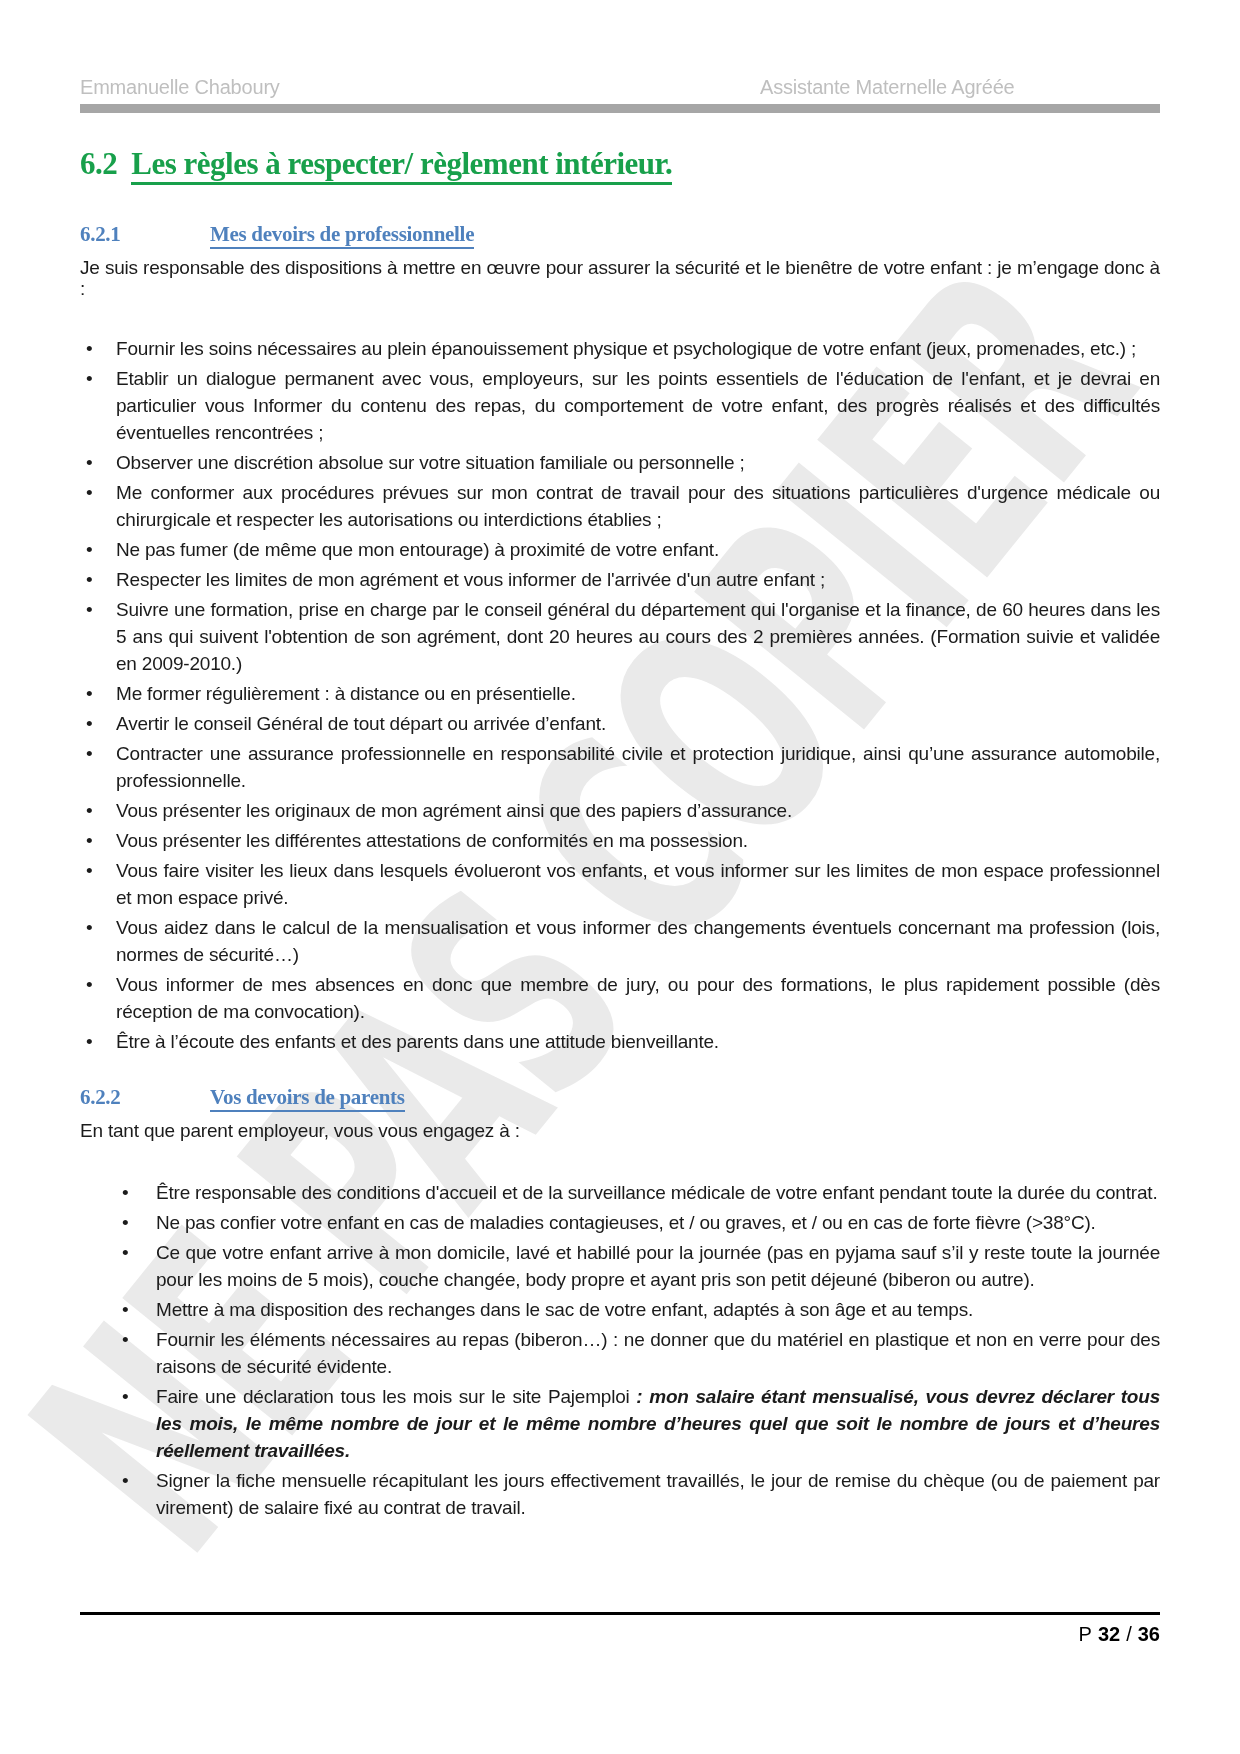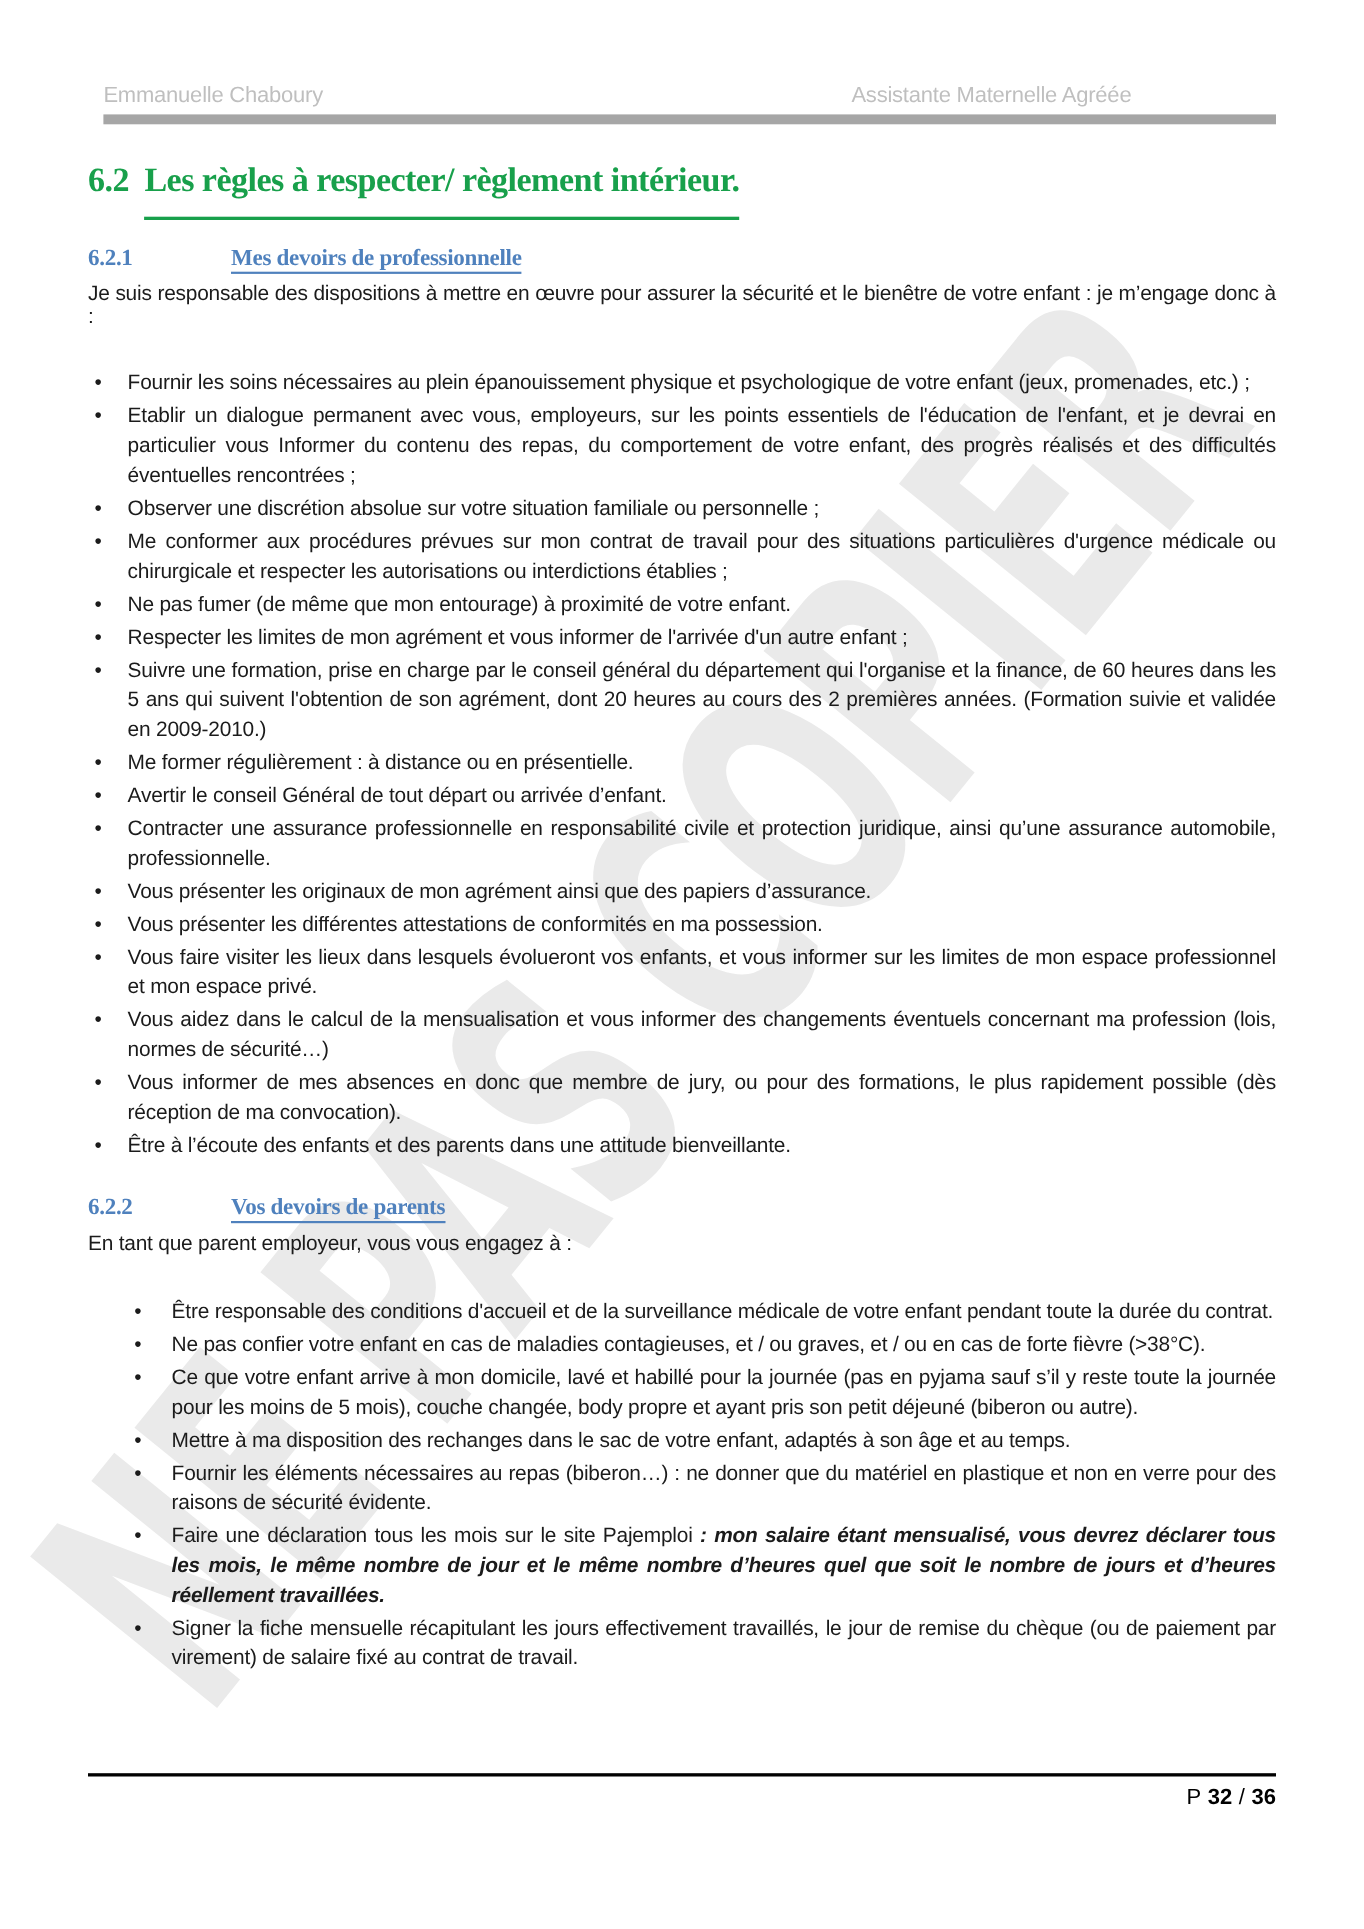--- a/index.html
+++ b/index.html
@@ -34,21 +34,21 @@
     color:var(--watermark-gray);
     opacity:.55;
     white-space:nowrap;
     z-index:0;
     pointer-events:none;
     user-select:none;
   }
   
   .content{position:relative;z-index:1;padding:0 80px;}
   
-  .page-header{position:relative;height:124px;margin-left:14px;}
+  .page-header{position:relative;height:124px;}
   .header-left{
     position:absolute;left:0;top:76px;
     font-size:20px;color:var(--header-gray);letter-spacing:-0.2px;
   }
   .header-right{
     position:absolute;left:680px;top:76px;
     font-size:20px;color:var(--header-gray);letter-spacing:-0.2px;
   }
   .header-rule{
     position:absolute;left:0;right:0;top:104px;
@@ -57,21 +57,21 @@
   
   h1{
     margin-top:22px;
     font-family:"Liberation Serif","DejaVu Serif",serif;
     font-weight:bold;
     font-size:31px;
     color:var(--title-green);
     letter-spacing:-0.5px;
   }
   h1 .h-num{margin-right:14px;}
-  h1 .h-text{border-bottom:3px solid var(--title-green);padding-bottom:16px;}
+  h1 .h-text{border-bottom:3px solid var(--title-green);padding-bottom:1px;}
   h2{
     font-family:"Liberation Serif","DejaVu Serif",serif;
     font-weight:bold;
     font-size:21px;
     color:var(--heading-blue);
     letter-spacing:-0.3px;
   }
   h2 .h-num{display:inline-block;width:130px;}
   h2 .h-text{border-bottom:2px solid var(--heading-blue);padding-bottom:1px;}
   .h2-first{margin-top:40px;}

